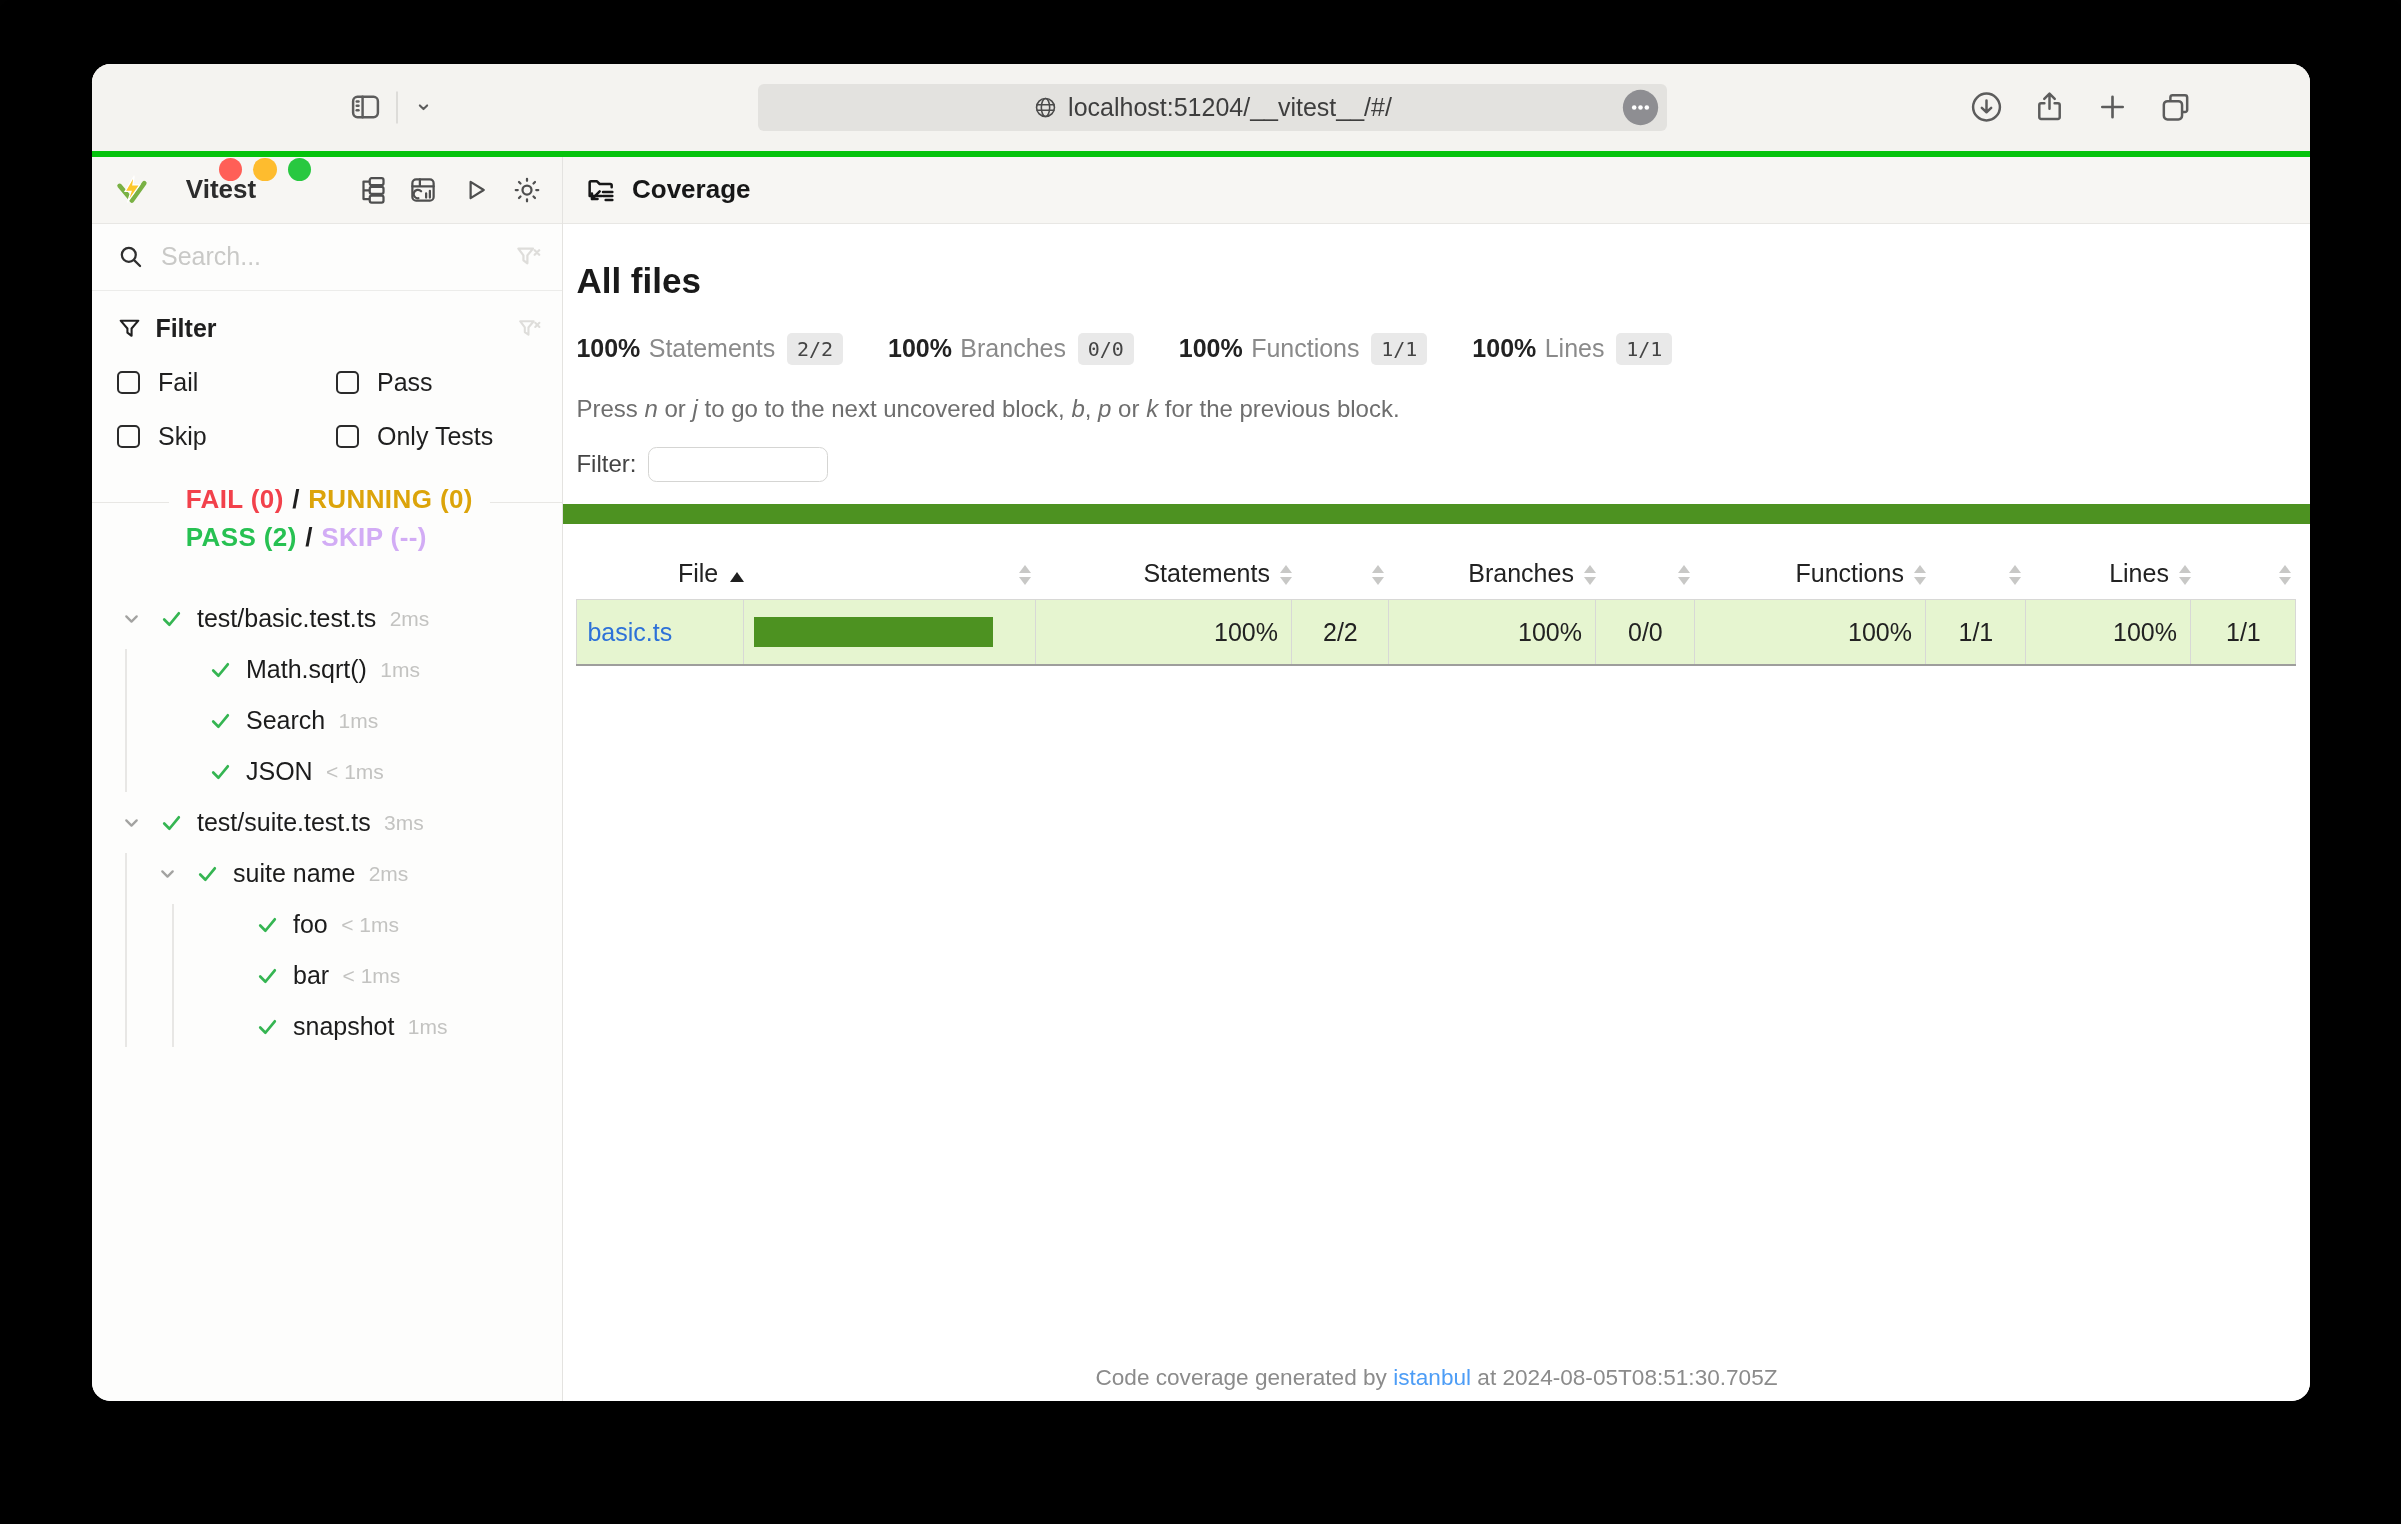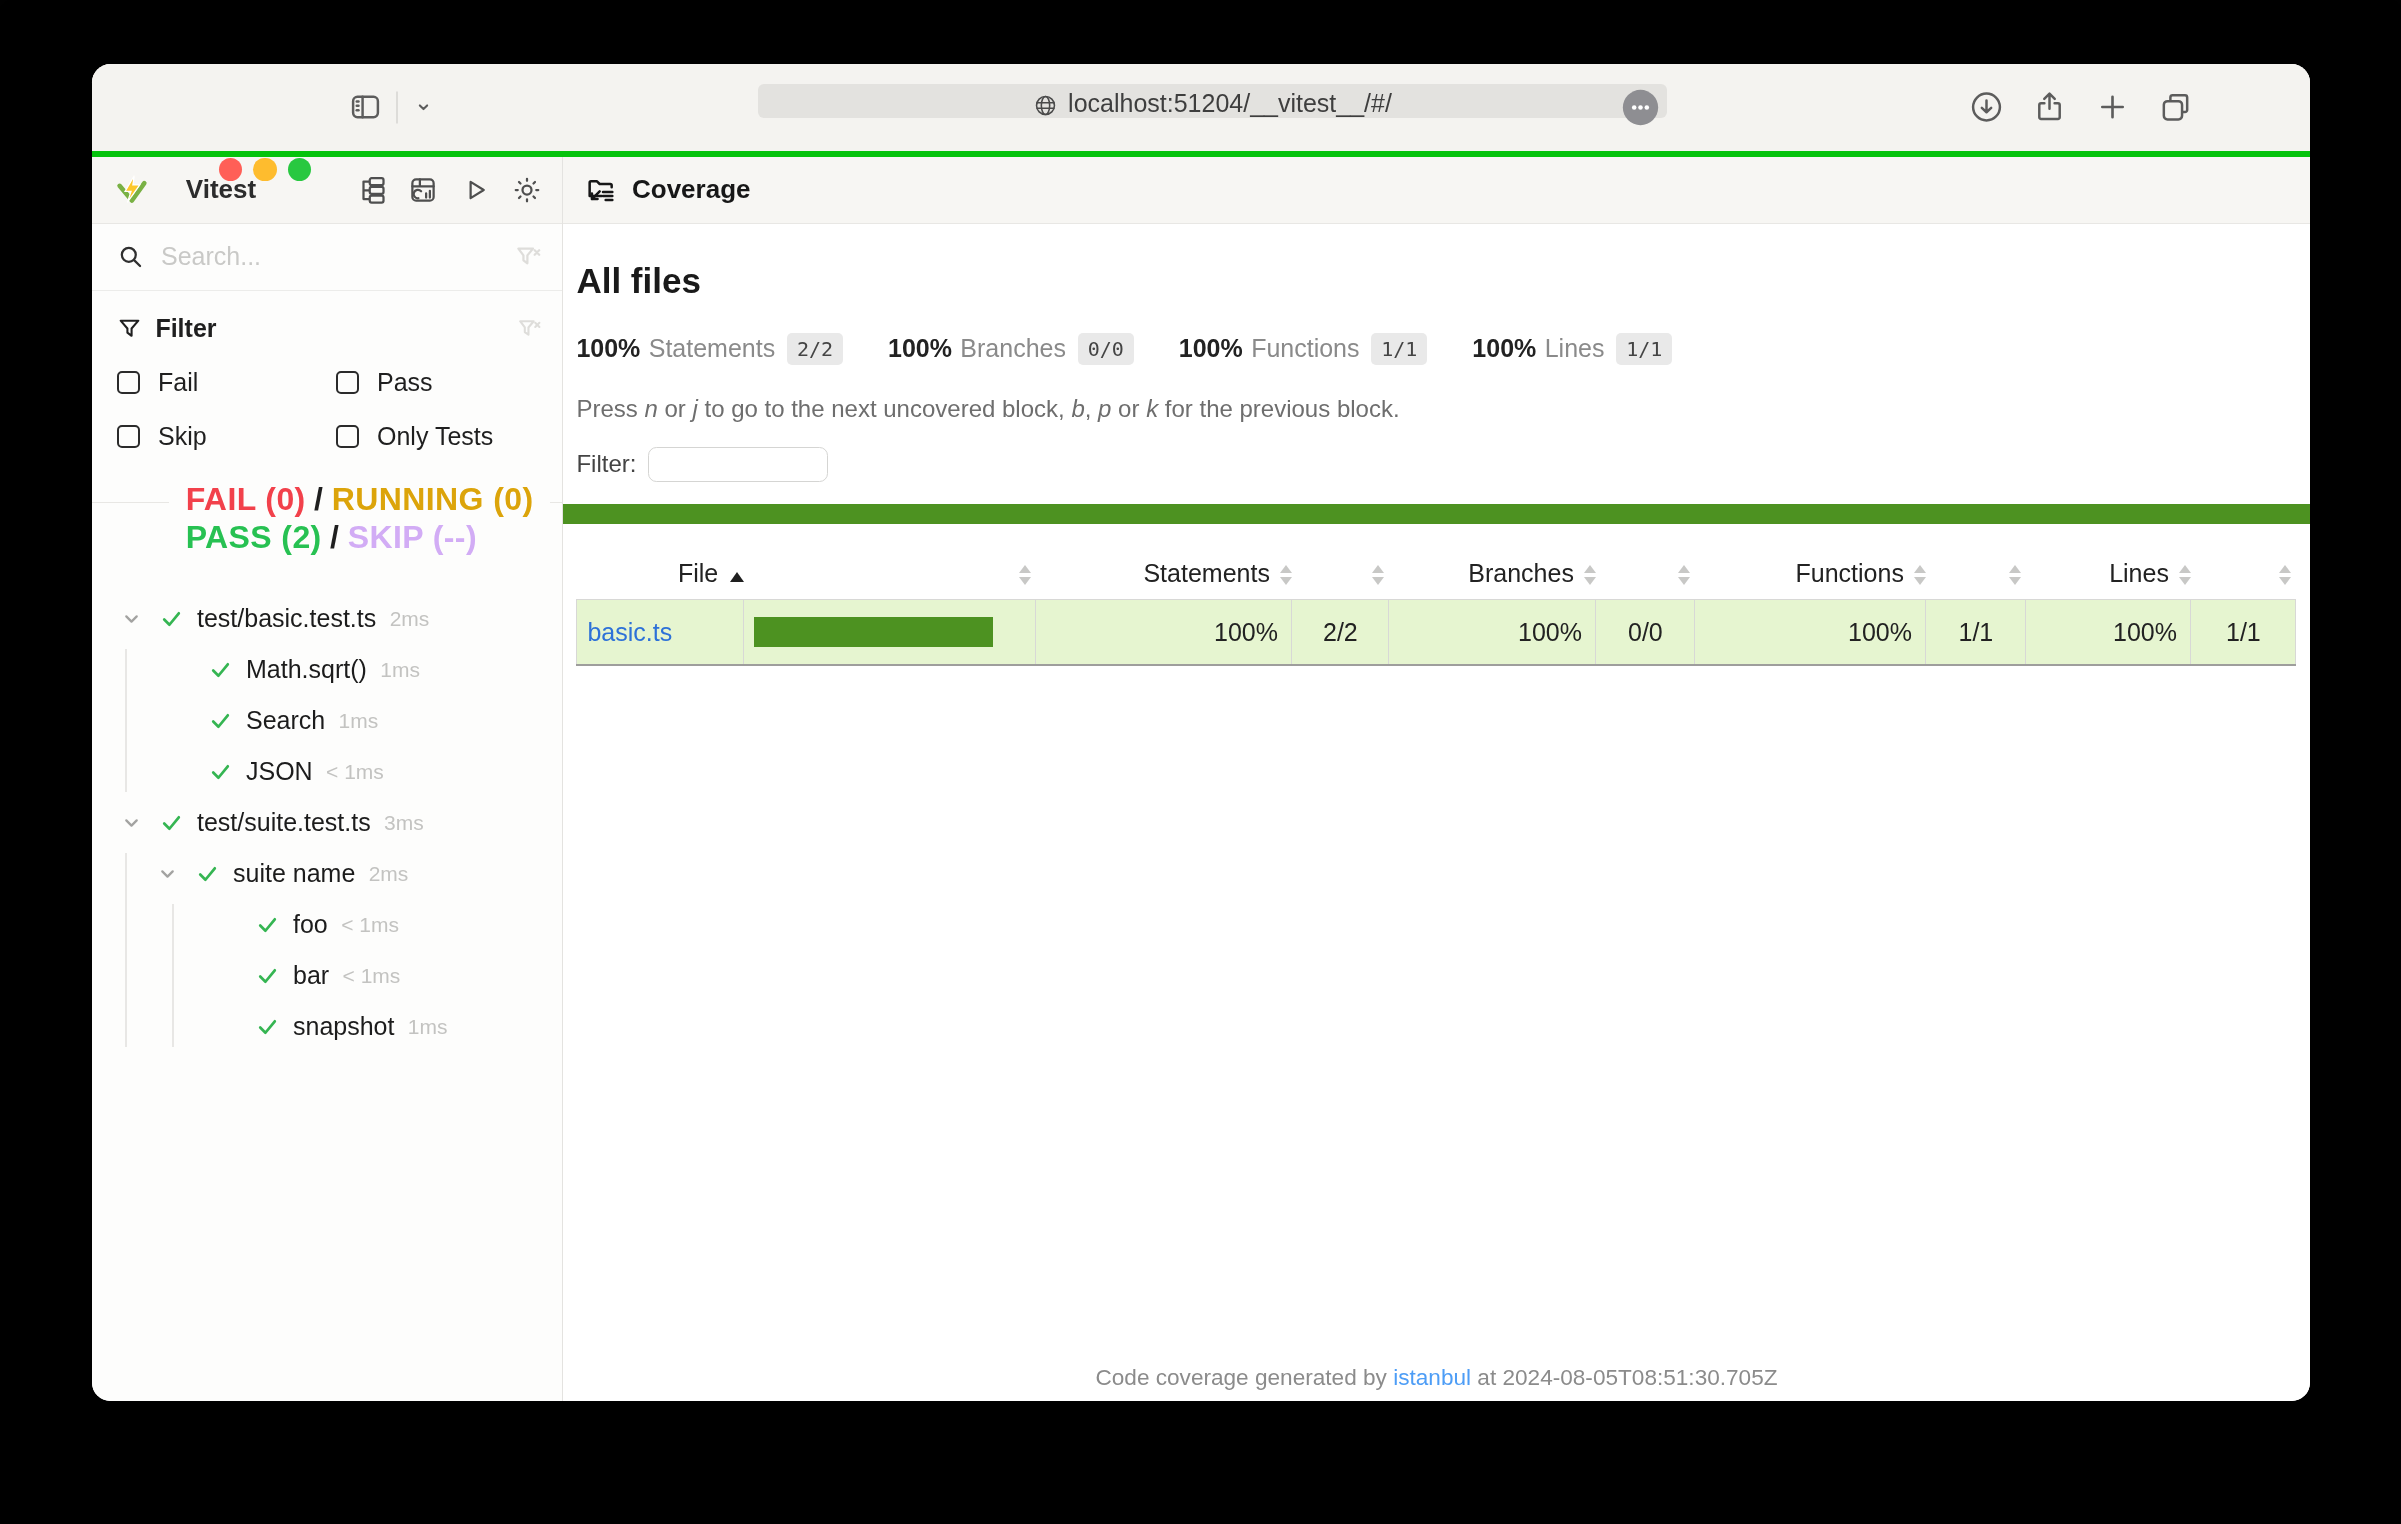--- a/index.html
+++ b/index.html
@@ -10,22 +10,22 @@
   .window{position:absolute;left:92px;top:64px;width:2218px;height:1337px;background:#fff;
     border-radius:18.4px;overflow:hidden;box-shadow:0 37px 117px rgba(0,0,0,.85);}
 
   
   .chrome{position:relative;height:87px;background:#f4f3f0;}
   .lights{position:absolute;left:127px;top:94px;display:flex;gap:11px;}
   .light{width:23.4px;height:23.4px;border-radius:50%;}
   .light.r{background:#ff5f57;}.light.y{background:#febc2e;}.light.g{background:#28c840;}
   .chrome-left{position:absolute;left:256px;top:87px;transform:translateY(-50%);top:43px;display:flex;align-items:center;gap:8.4px;color:#5c5c5c;}
   .vsep{width:1.7px;height:32px;background:#dddcd9;margin:0 5px;}
-  .urlbar{position:absolute;left:666px;top:20px;width:909px;height:34px;background:#e3e2df;border-radius:6px;
-    display:flex;align-items:flex-end;justify-content:center;gap:10px;color:#3e3e3e;font-size:25px;}
+  .urlbar{position:absolute;left:666px;top:20px;width:909px;height:47px;background:#e3e2df;border-radius:6px;
+    display:flex;align-items:center;justify-content:center;gap:10px;color:#3e3e3e;font-size:25px;}
   .url-more{position:absolute;right:8.4px;top:5px;}
   .chrome-right{position:absolute;right:117px;top:43px;transform:translateY(-50%);display:flex;gap:28px;color:#5c5c5c;}
   .cbtn{cursor:default;}
 
   .loadbar{height:5.8px;}
 
   .content{display:flex;height:1244px;}
 
   
   .sidebar{width:471px;border-right:1.7px solid #e4e3e0;background:#fdfdfc;display:flex;flex-direction:column;}
@@ -38,21 +38,21 @@
     font-family:"Liberation Sans",sans-serif;}
   .search-input::placeholder{color:#c9c9c7;}
   .sb-filter{height:212px;border-bottom:1.7px solid #e8e7e4;padding:23.4px 20px 0 25px;}
   .filter-head{display:flex;align-items:center;gap:13.4px;font-size:25px;font-weight:700;color:#1f1f1f;}
   .filter-head .spacer{flex:1;}
   .cb-grid{margin-top:25px;display:grid;grid-template-columns:219px 1fr;row-gap:25px;}
   .cb-item{display:flex;align-items:center;gap:18.4px;font-size:25px;color:#1f1f1f;}
   .cb-box{width:22.6px;height:22.6px;border:2.5px solid #2b2b2b;border-radius:5px;background:#fdfdfc;flex:none;}
 
   .sb-status{margin-top:-22.6px;padding-left:77px;}
-  .legend{display:inline-block;background:#fdfdfc;padding:0 16.7px;font-weight:700;font-size:32px;line-height:38px;
+  .legend{display:inline-block;background:#fdfdfc;padding:0 16.7px;font-weight:700;font-size:26px;line-height:38px;
     letter-spacing:0.4px;}
   .st-fail{color:#f2414b;}.st-run{color:#dca40a;}.st-pass{color:#27c152;}.st-skip{color:#d2acf5;}
   .st-sep{color:#1f1f1f;margin:0 8.4px;}
 
   .sb-tree{position:relative;margin-top:37px;font-size:25px;color:#1c1c1c;}
   .trow{height:51px;display:flex;align-items:center;}
   .trow .tchev{width:40px;color:#a3a3a1;flex:none;}
   .trow .tcheck{width:38px;color:#35b552;flex:none;}
   .tdur{color:#c3c3c1;font-size:21px;margin-left:13.4px;}
   .r-file{padding-left:27px;}

